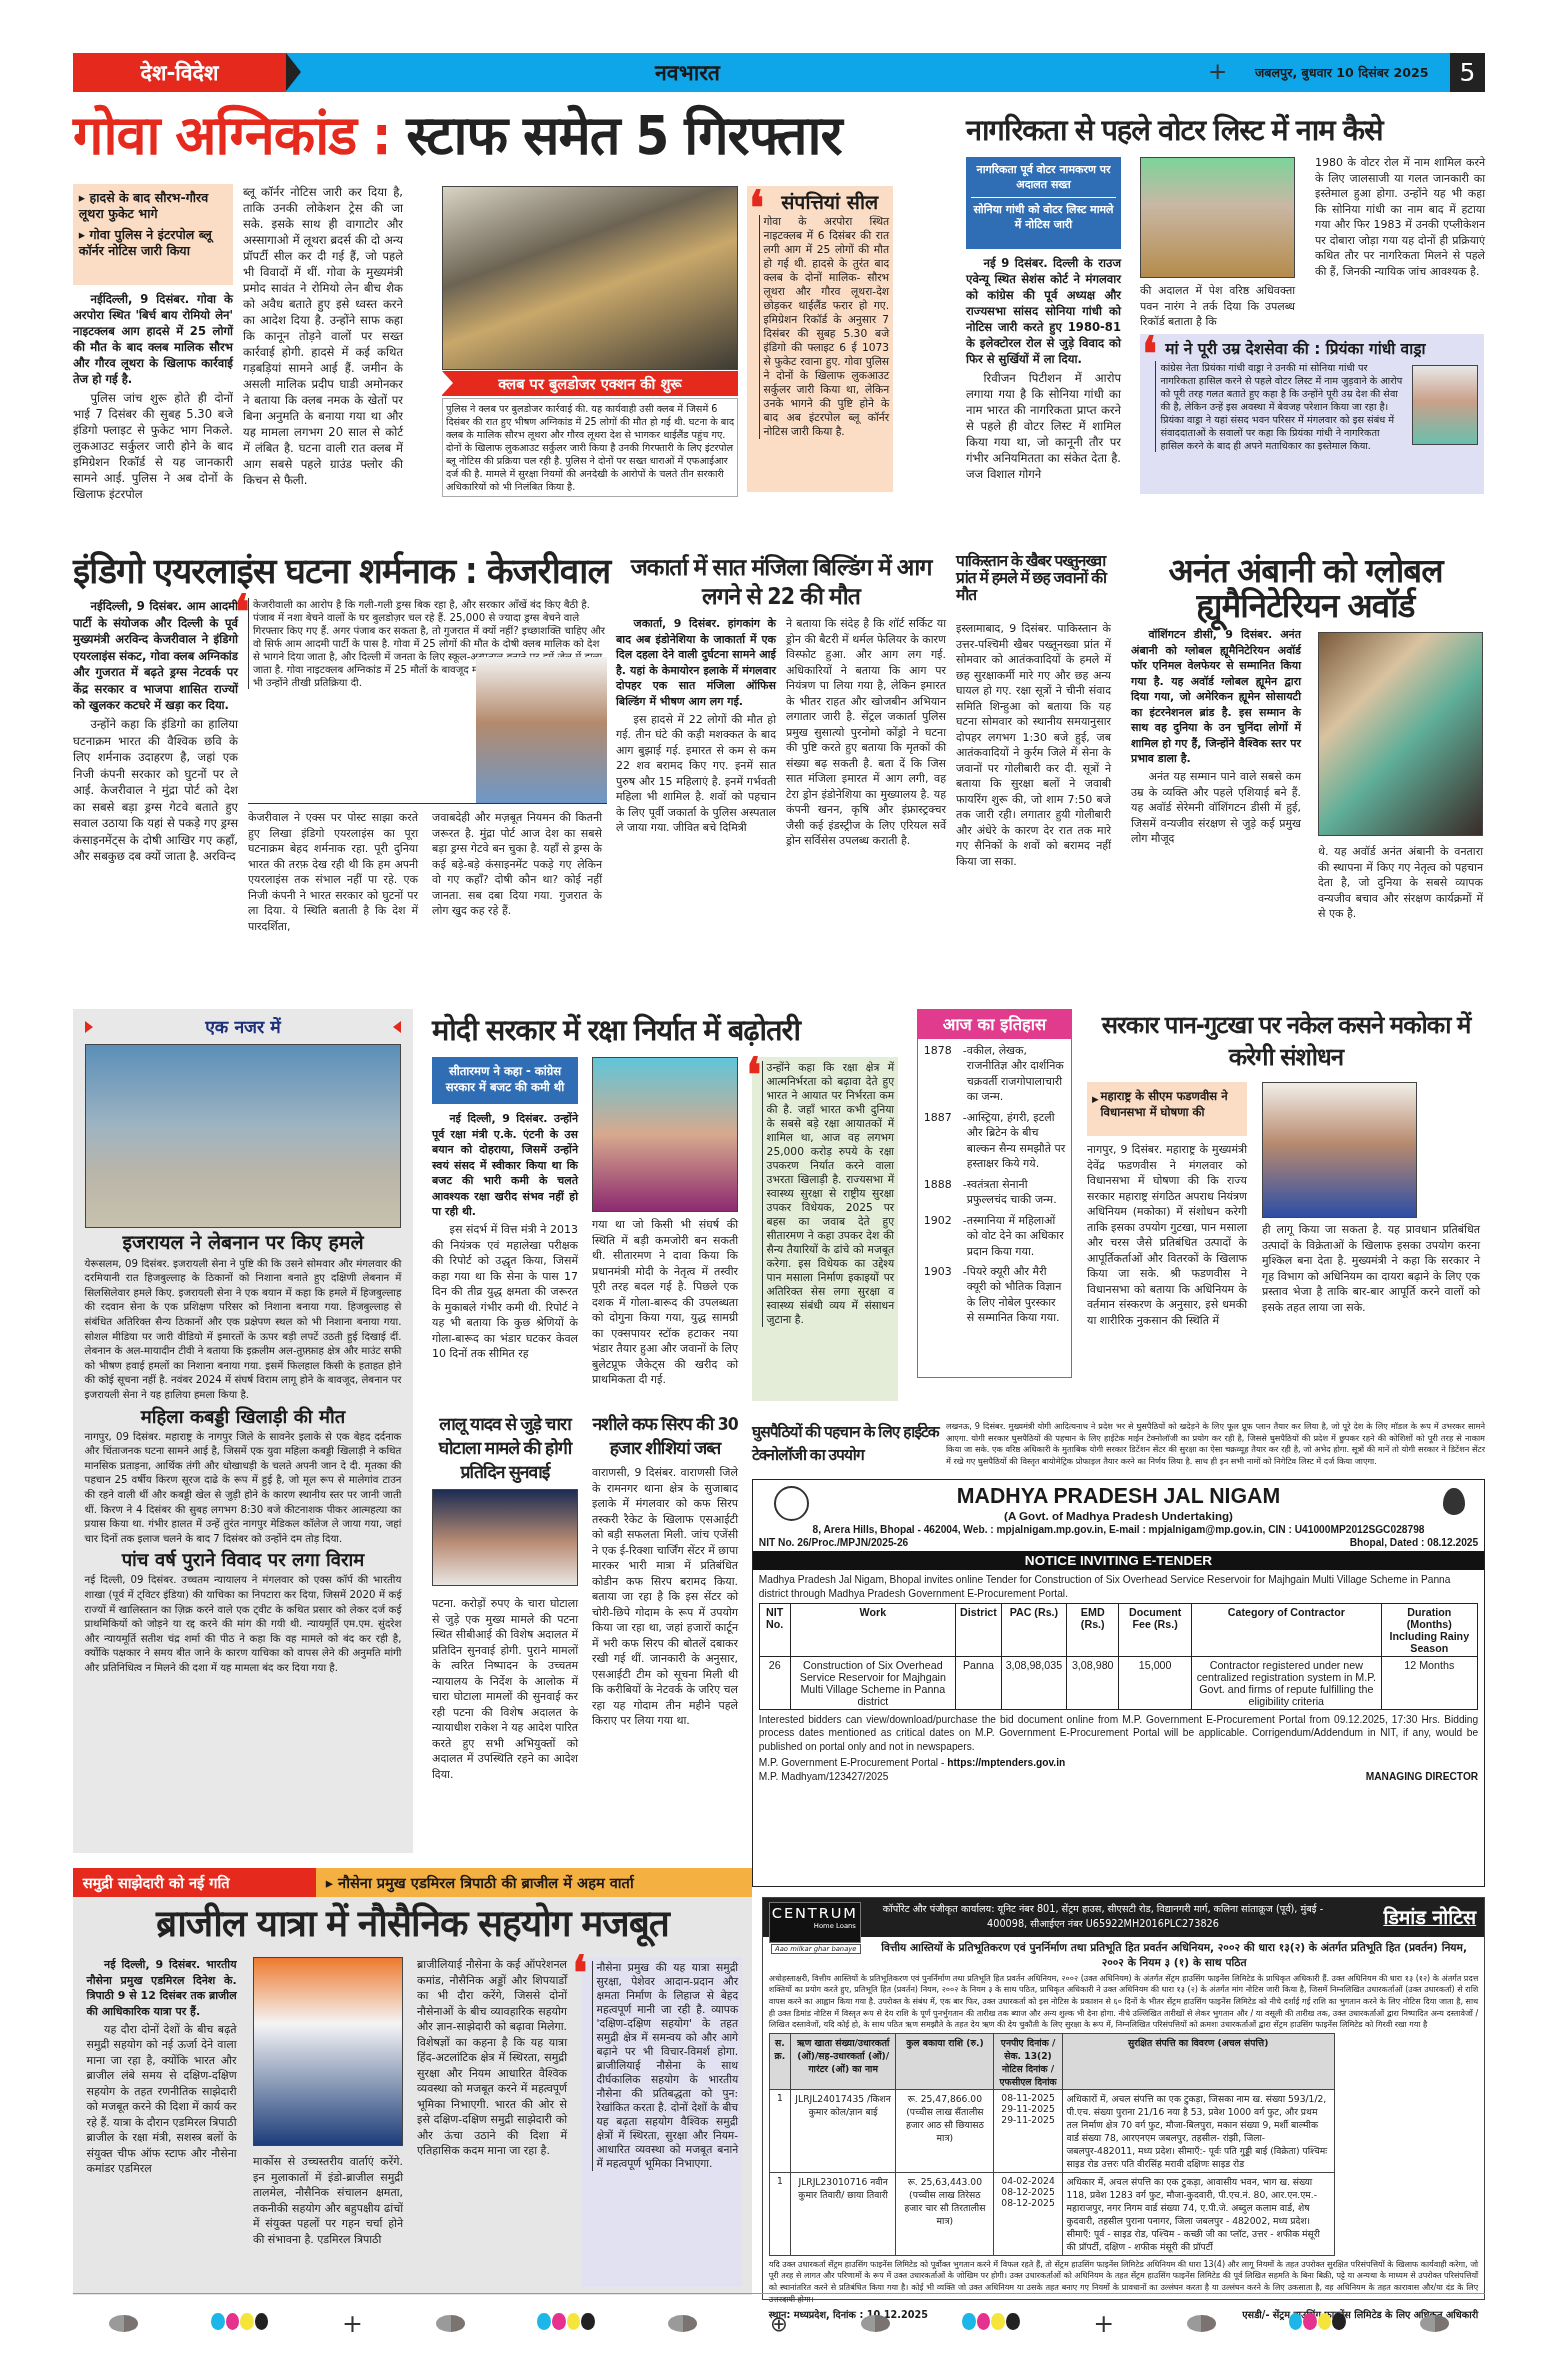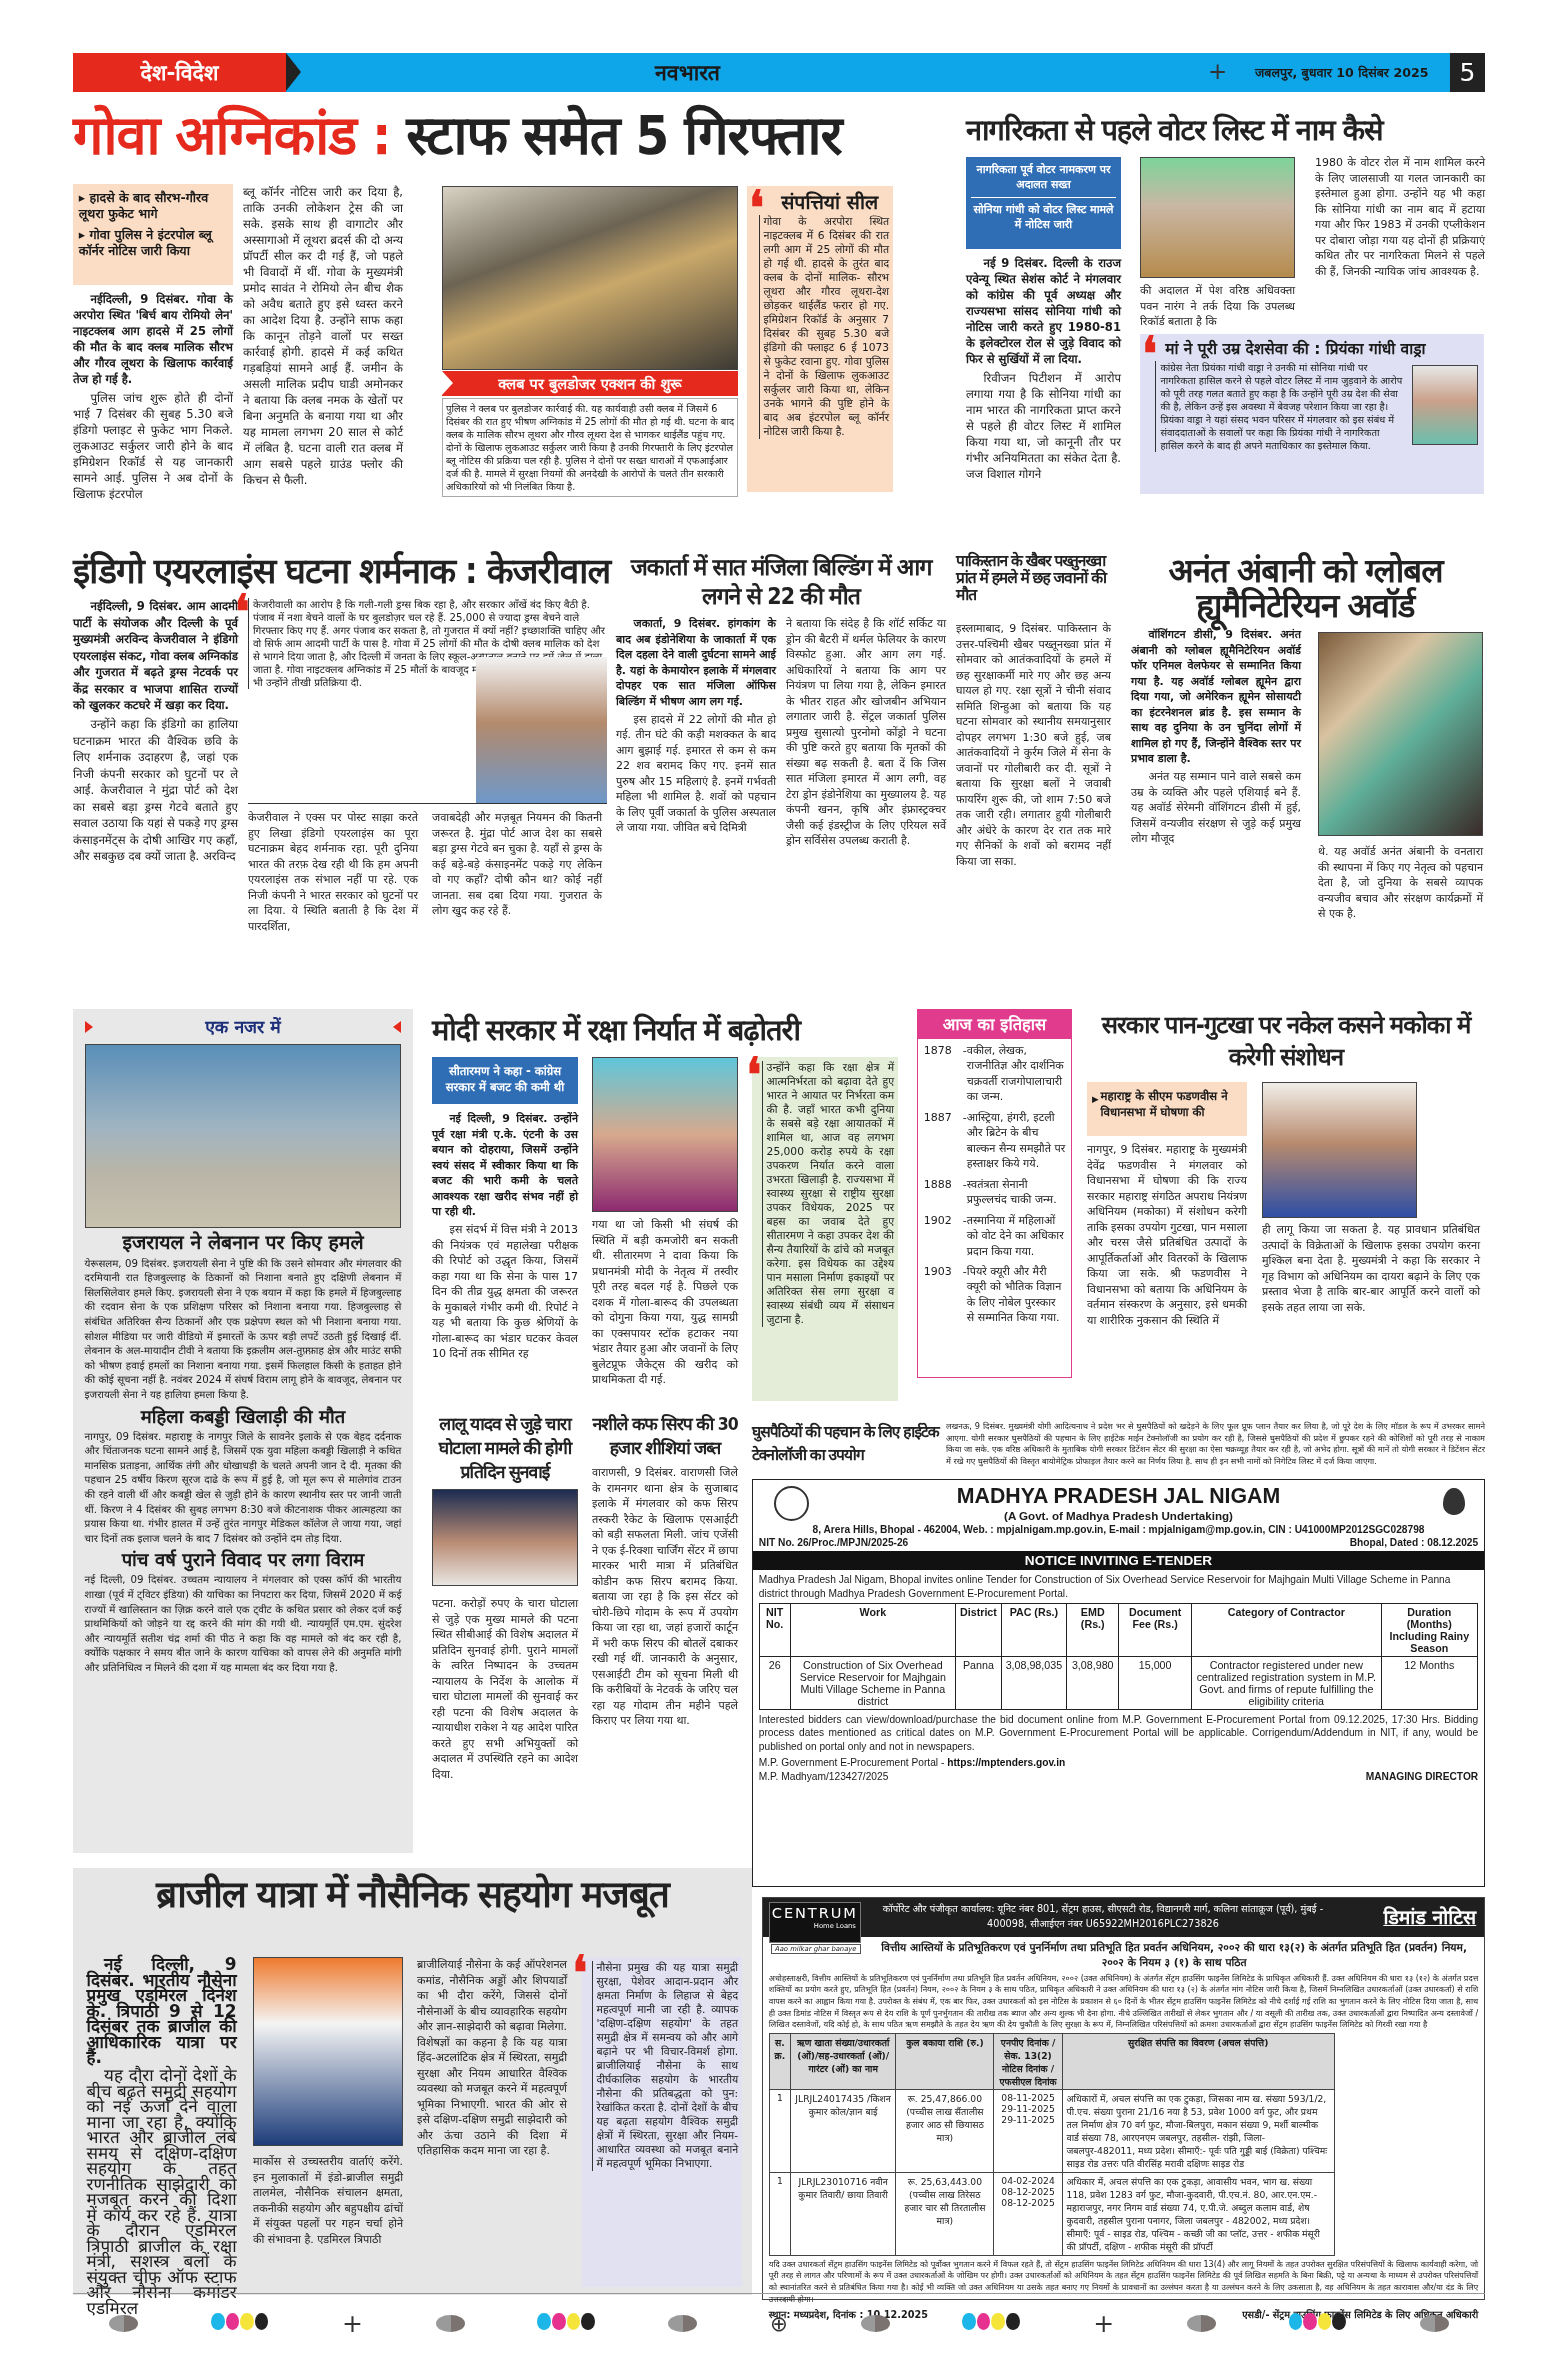--- a/index.html
+++ b/index.html
@@ -234,22 +234,26 @@
     <div style="font-size:10.2px;line-height:13.6px;padding:0 5.8px;">
       <span>M.P. Government E-Procurement Portal - </span><a style="font-weight:bold;color:#111;text-decoration:none;">https://mptenders.gov.in</a>
     </div>
     <div style="display:flex;justify-content:space-between;padding:0 5.8px;font-size:10.2px;line-height:13.6px;">
       <span>M.P. Madhyam/123427/2025</span>
       <span style="font-weight:bold;">MANAGING DIRECTOR</span>
     </div>
   </div>
 
   <div class="abs" style="left:0;top:1815px;width:679px;height:427px;background:#e6e6e6;">
+    <div style="display:flex;height:29px;">
+      <div style="background:#e5291d;color:#fff;font-weight:bold;font-size:14.6px;line-height:29px;padding:0 9.7px;width:243px;">समुद्री साझेदारी को नई गति</div>
+      <div style="background:#f5b042;flex:1;font-weight:bold;font-size:14.6px;line-height:29px;padding:0 9.7px;">▸ <span>नौसेना प्रमुख एडमिरल त्रिपाठी की ब्राजील में अहम वार्ता</span></div>
+    </div>
     <div class="hl" style="text-align:center;font-size:37px;line-height:54px;">ब्राजील यात्रा में नौसैनिक सहयोग मजबूत</div>
-    <div class="abs txt" style="left:13.6px;top:89px;width:150px;font-size:17px;line-height:15.5px;">
+    <div class="abs txt" style="left:13.6px;top:89px;width:150px;font-size:11px;line-height:15.5px;">
       <p class="bold">नई दिल्ली, 9 दिसंबर. भारतीय नौसेना प्रमुख एडमिरल दिनेश के. त्रिपाठी 9 से 12 दिसंबर तक ब्राजील की आधिकारिक यात्रा पर हैं.</p>
       <p>यह दौरा दोनों देशों के बीच बढ़ते समुद्री सहयोग को नई ऊर्जा देने वाला माना जा रहा है, क्योंकि भारत और ब्राजील लंबे समय से दक्षिण-दक्षिण सहयोग के तहत रणनीतिक साझेदारी को मजबूत करने की दिशा में कार्य कर रहे हैं. यात्रा के दौरान एडमिरल त्रिपाठी ब्राजील के रक्षा मंत्री, सशस्त्र बलों के संयुक्त चीफ ऑफ स्टाफ और नौसेना कमांडर एडमिरल</p>
     </div>
     <div class="abs img" style="left:180px;top:89px;width:150px;height:189px;background:linear-gradient(180deg,#ee7a2e 0%,#f4f4f4 35%,#1d3d7a 100%);"></div>
     <div class="abs txt" style="left:180px;top:286px;width:150px;font-size:11px;line-height:15.5px;">मार्कोस से उच्चस्तरीय वार्ताएं करेंगे. इन मुलाकातों में इंडो-ब्राजील समुद्री तालमेल, नौसैनिक संचालन क्षमता, तकनीकी सहयोग और बहुपक्षीय ढांचों में संयुक्त पहलों पर गहन चर्चा होने की संभावना है. एडमिरल त्रिपाठी</div>
     <div class="abs txt" style="left:344px;top:89px;width:150px;font-size:11px;line-height:15.5px;">ब्राजीलियाई नौसेना के कई ऑपरेशनल कमांड, नौसैनिक अड्डों और शिपयार्डों का भी दौरा करेंगे, जिससे दोनों नौसेनाओं के बीच व्यावहारिक सहयोग और ज्ञान-साझेदारी को बढ़ावा मिलेगा. विशेषज्ञों का कहना है कि यह यात्रा हिंद-अटलांटिक क्षेत्र में स्थिरता, समुद्री सुरक्षा और नियम आधारित वैश्विक व्यवस्था को मजबूत करने में महत्वपूर्ण भूमिका निभाएगी. भारत की ओर से इसे दक्षिण-दक्षिण समुद्री साझेदारी को और ऊंचा उठाने की दिशा में एतिहासिक कदम माना जा रहा है.</div>
     <div class="abs" style="left:509px;top:89px;width:160px;height:330px;background:#e1e1f2;padding:3.9px;">
       <span class="quote" style="position:absolute;left:-9.7px;top:-3.9px;">❛</span>
       <div class="vrule" style="font-size:10.7px;line-height:14px;padding-left:3.9px;margin-left:5.8px;text-align:justify;">नौसेना प्रमुख की यह यात्रा समुद्री सुरक्षा, पेशेवर आदान-प्रदान और क्षमता निर्माण के लिहाज से बेहद महत्वपूर्ण मानी जा रही है. व्यापक 'दक्षिण-दक्षिण सहयोग' के तहत समुद्री क्षेत्र में समन्वय को और आगे बढ़ाने पर भी विचार-विमर्श होगा. ब्राजीलियाई नौसेना के साथ दीर्घकालिक सहयोग के भारतीय नौसेना की प्रतिबद्धता को पुन: रेखांकित करता है. दोनों देशों के बीच यह बढ़ता सहयोग वैश्विक समुद्री क्षेत्रों में स्थिरता, सुरक्षा और नियम-आधारित व्यवस्था को मजबूत बनाने में महत्वपूर्ण भूमिका निभाएगा.</div>
     </div>

